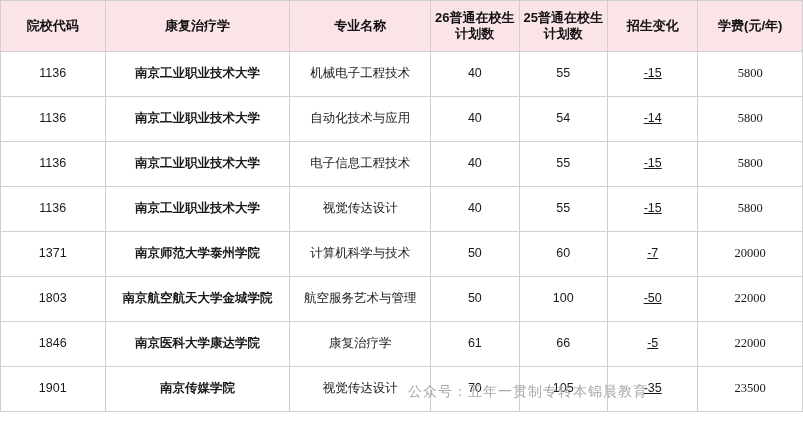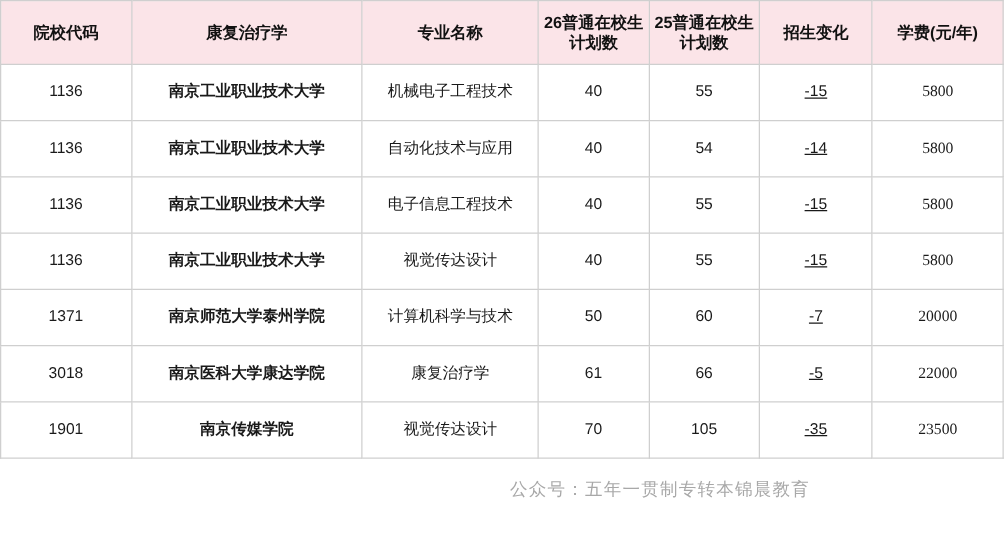--- a/index.html
+++ b/index.html
@@ -144,21 +144,30 @@
       <tr>
         <td class="col-code">1371</td>
         <td class="col-school">南京师范大学泰州学院</td>
         <td class="col-major">计算机科学与技术</td>
         <td class="col-num26">50</td>
         <td class="col-num25">60</td>
         <td class="col-change">-7</td>
         <td class="col-fee">20000</td>
       </tr>
       <tr>
-        <td class="col-code">3018</td>
+        <td class="col-code">1803</td>
+        <td class="col-school">南京航空航天大学金城学院</td>
+        <td class="col-major">航空服务艺术与管理</td>
+        <td class="col-num26">50</td>
+        <td class="col-num25">100</td>
+        <td class="col-change">-50</td>
+        <td class="col-fee">22000</td>
+      </tr>
+      <tr>
+        <td class="col-code">1846</td>
         <td class="col-school">南京医科大学康达学院</td>
         <td class="col-major">康复治疗学</td>
         <td class="col-num26">61</td>
         <td class="col-num25">66</td>
         <td class="col-change">-5</td>
         <td class="col-fee">22000</td>
       </tr>
       <tr>
         <td class="col-code">1901</td>
         <td class="col-school">南京传媒学院</td>

